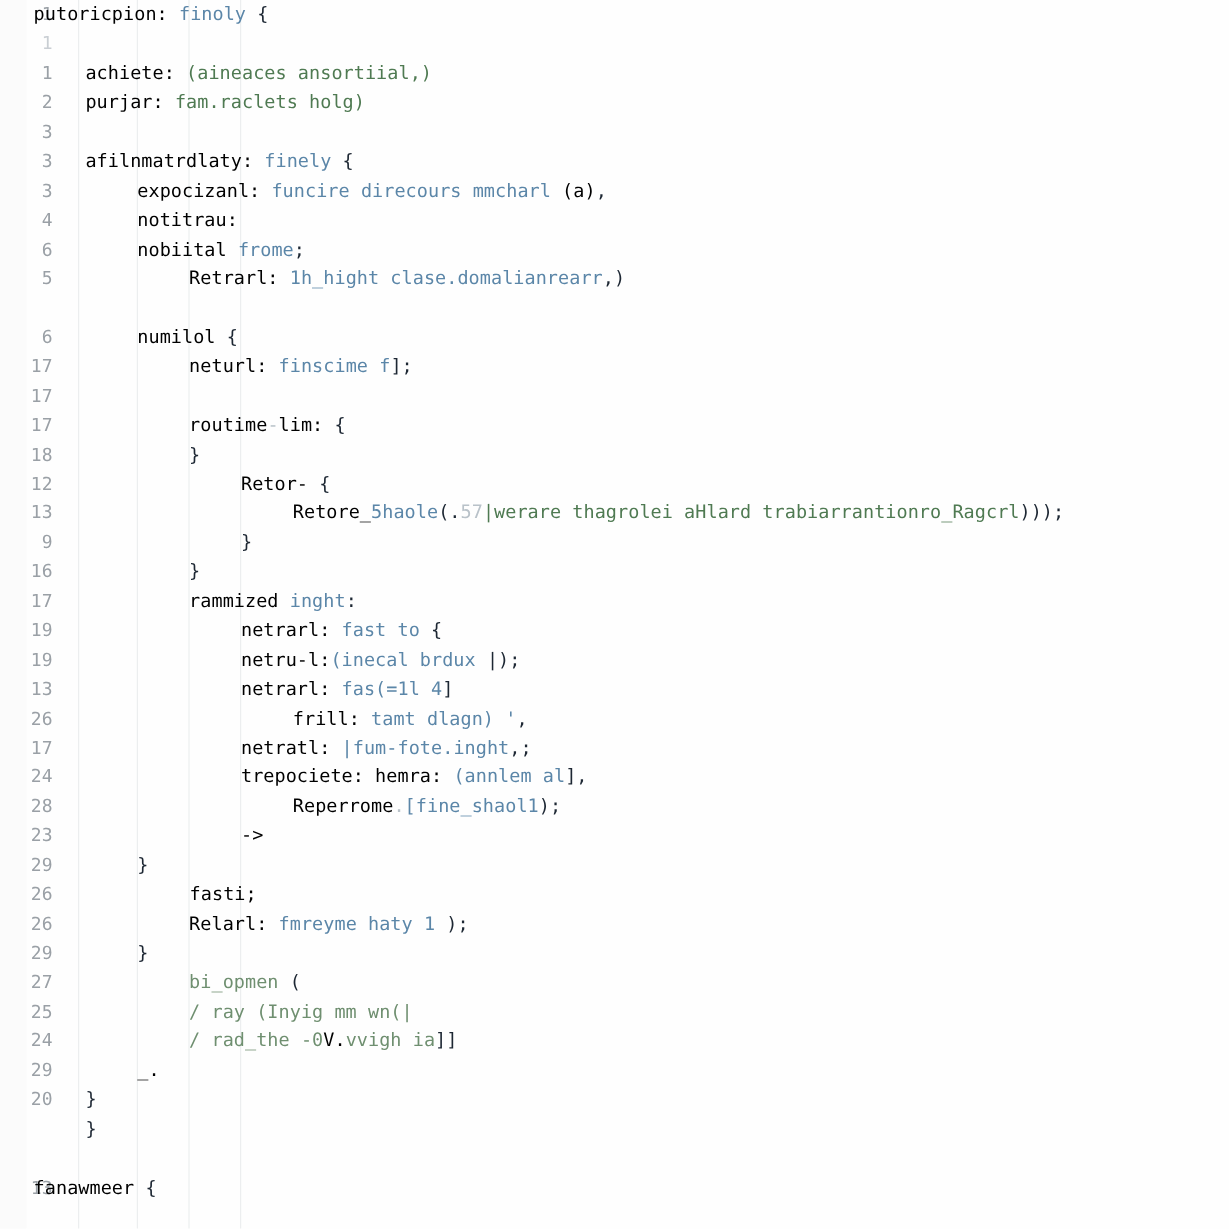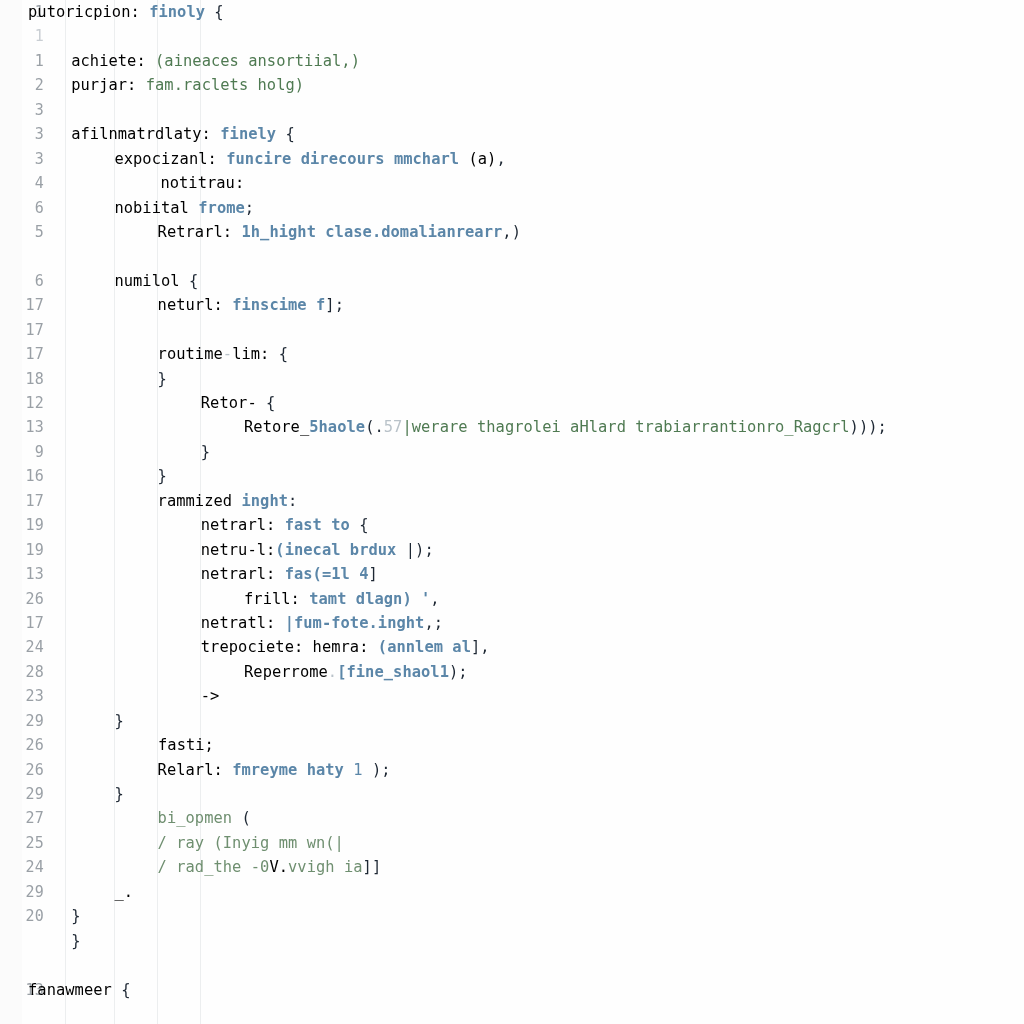--- a/index.html
+++ b/index.html
@@ -60,21 +60,21 @@
   .codetext {
     position: absolute;
     left: 28px;
     white-space: pre;
     color: #1d2733;
     font-size: 15.4px;
     letter-spacing: 0.05px;
   }
   
   .t-plain  { color: #000000; }
-  .t-kw     { color: #5b86a8; font-weight: bold; }
+  .t-kw     { color: #5b86a8; }
   .t-str    { color: #4f7a52; margin-top: 19px; }
   .t-cmt    { color: #6f8f70; }
   .t-punc   { color: #1d2733; }
   .t-num    { color: #5b86a8; }
   .t-faint  { color: #b9c2c9; }
 </style>
 </head>
 <body>
 
 <div id="viewport">
@@ -87,21 +87,21 @@
       <div class="indent-guide" style="left: 200px;"></div>
     </div>
   <div id="code-surface">
       <div class="code-row"><span class="lineno">1</span><span class="codetext" style="left: 28px;"><span class="t-plain">putoricpion:</span><span class="t-plain"> </span><span class="t-kw">finoly</span><span class="t-punc"> {</span></span></div>
       <div class="code-row"><span class="lineno dim">1</span></div>
       <div class="code-row"><span class="lineno">1</span><span class="codetext" style="left: 71.2px;"><span class="t-plain">achiete:</span><span class="t-plain"> </span><span class="t-str">(aineaces ansortiial,</span><span class="t-str">)</span></span></div>
       <div class="code-row"><span class="lineno">2</span><span class="codetext" style="left: 71.2px;"><span class="t-plain">purjar:</span><span class="t-plain"> </span><span class="t-str">fam.raclets holg)</span></span></div>
       <div class="code-row"><span class="lineno">3</span><span class="codetext" style="left: 28px;"></span></div>
       <div class="code-row"><span class="lineno">3</span><span class="codetext" style="left: 71.2px;"><span class="t-plain">afilnmatrdlaty:</span><span class="t-plain"> </span><span class="t-kw">finely</span><span class="t-punc"> {</span></span></div>
       <div class="code-row"><span class="lineno">3</span><span class="codetext" style="left: 114.4px;"><span class="t-plain">expocizanl:</span><span class="t-plain"> </span><span class="t-kw">funcire direcours mmcharl</span><span class="t-plain"> (a)</span><span class="t-punc">,</span></span></div>
-      <div class="code-row"><span class="lineno">4</span><span class="codetext" style="left: 114.4px; margin-left: 46px;"><span class="t-plain">notitrau:</span></span></div>
+      <div class="code-row"><span class="lineno">4</span><span class="codetext" style="left: 114.4px;"><span class="t-plain">notitrau:</span></span></div>
       <div class="code-row"><span class="lineno">6</span><span class="codetext" style="left: 114.4px;"><span class="t-plain">nobiital</span><span class="t-plain"> </span><span class="t-kw">frome</span><span class="t-punc">;</span></span></div>
       <div class="code-row"><span class="lineno">5</span><span class="codetext" style="left: 157.6px;"><span class="t-plain">Retrarl:</span><span class="t-plain"> </span><span class="t-kw">1h_hight clase.domalianrearr</span><span class="t-punc">,)</span></span></div>
       <div class="code-row"><span class="lineno"></span><span class="codetext" style="left: 28px;"></span></div>
       <div class="code-row"><span class="lineno">6</span><span class="codetext" style="left: 114.4px;"><span class="t-plain">numilol</span><span class="t-punc"> {</span></span></div>
       <div class="code-row"><span class="lineno">17</span><span class="codetext" style="left: 157.6px;"><span class="t-plain">neturl:</span><span class="t-plain"> </span><span class="t-kw">finscime f</span><span class="t-punc">];</span></span></div>
       <div class="code-row"><span class="lineno">17</span><span class="codetext" style="left: 28px;"></span></div>
       <div class="code-row"><span class="lineno">17</span><span class="codetext" style="left: 157.6px;"><span class="t-plain">routime</span><span class="t-faint">-</span><span class="t-plain">lim:</span><span class="t-punc"> {</span></span></div>
       <div class="code-row"><span class="lineno">18</span><span class="codetext" style="left: 157.6px;"><span class="t-punc">}</span></span></div>
       <div class="code-row"><span class="lineno">12</span><span class="codetext" style="left: 200.8px; text-align: right;"><span class="t-plain">Retor-</span><span class="t-punc"> {</span></span></div>
       <div class="code-row"><span class="lineno">13</span><span class="codetext" style="left: 244px;"><span class="t-plain">Retore_</span><span class="t-kw">5haole</span><span class="t-punc">(.</span><span class="t-faint">57</span><span class="t-str">|werare thagrolei aHlard trabiarrantionro_Ragcrl</span><span class="t-punc">)));</span></span></div>

